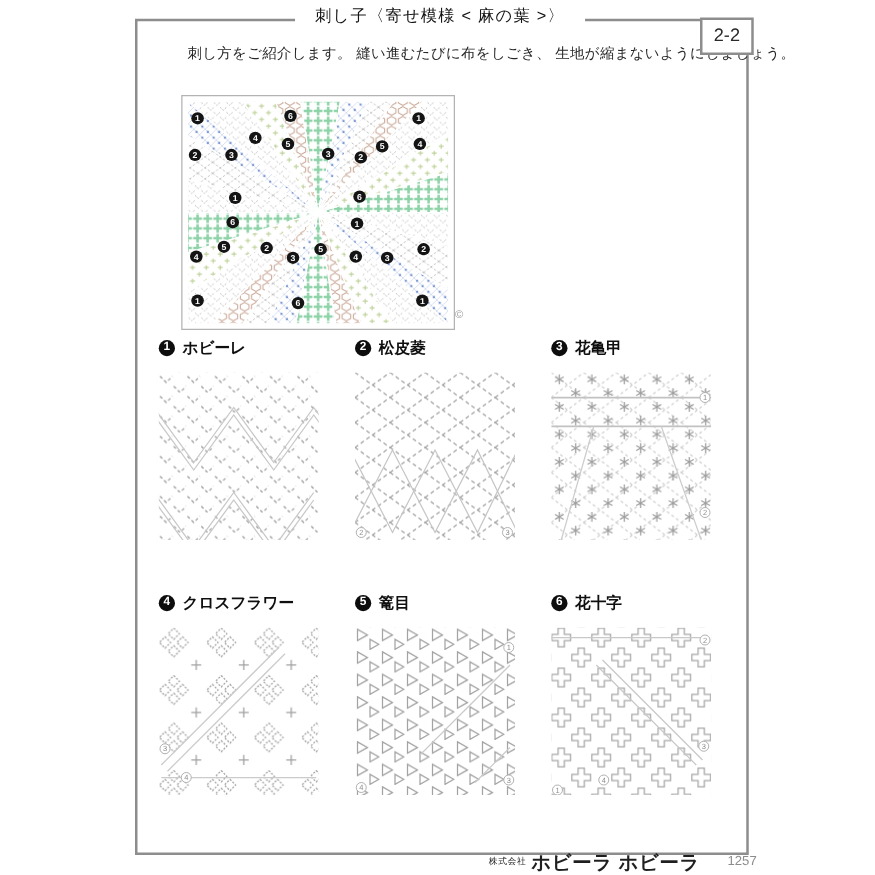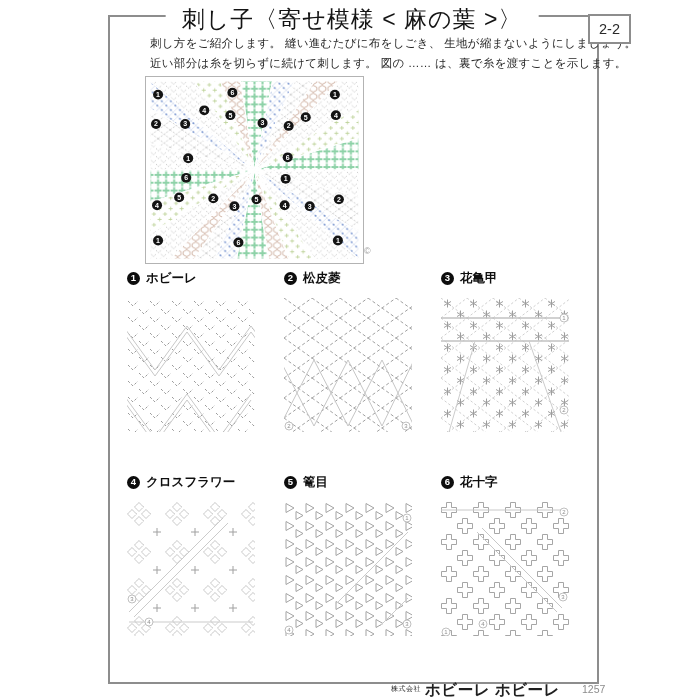--- a/index.html
+++ b/index.html
@@ -1,25 +1,25 @@
 <!DOCTYPE html>
 <html><head>
 <meta charset="utf-8">
 <style>
   html,body{margin:0;padding:0;background:#fff;}
   .page{position:relative;width:700px;height:700px;background:#ffffff;overflow:hidden;
         font-family:"Liberation Sans","DejaVu Sans",sans-serif;color:#1c1c1c;}
   .frame{position:absolute;left:108px;top:15px;width:487px;height:665px;
          border:2px solid #8d8d8d;background:#fff;}
   .title{position:absolute;left:352px;top:4px;transform:translateX(-50%);
-         background:#fff;padding:0 16px;font-size:23px;letter-spacing:1px;
+         background:#fff;padding:0 16px;font-size:13px;letter-spacing:1px;
          color:#141414;white-space:nowrap;z-index:3;}
   .page-code{position:absolute;left:560px;top:14px;width:39px;height:26px;
          border:2px solid #8d8d8d;background:#fff;display:flex;align-items:center;
-         justify-content:center;font-size:14.5px;color:#2a2a2a;z-index:4;margin-left:28px;}
+         justify-content:center;font-size:14.5px;color:#2a2a2a;z-index:4;}
   .instructions{position:absolute;left:150px;top:34px;font-size:11.5px;
          line-height:19.5px;color:#262626;letter-spacing:.3px;z-index:2;}
   .diagram{position:absolute;left:145px;top:76px;width:217px;height:186px;
          border:1px solid #b3b3b3;background:#fff;}
   .diagram svg{display:block;width:100%;height:100%;}
   .copyright{position:absolute;left:364px;top:246px;font-size:9px;color:#9a9a9a;}
   .pattern-block{position:absolute;width:132px;}
   .pattern-label{display:flex;align-items:center;gap:6px;height:16px;
          margin-bottom:12px;font-size:12.5px;font-weight:bold;color:#0f0f0f;}
   .num-badge{width:13px;height:13px;border-radius:50%;background:#0d0d0d;color:#fff;
@@ -94,21 +94,20 @@
 </svg>
 
 <div class="page">
   <div class="frame"></div>
 
   <div class="title">刺し子〈寄せ模様 &lt; 麻の葉 &gt;〉</div>
   <div class="page-code">2-2</div>
 
   <div class="instructions">
     <div>刺し方をご紹介します。 縫い進むたびに布をしごき、 生地が縮まないようにしましょう。</div>
-    <div>近い部分は糸を切らずに続けて刺します。 図の …… は、裏で糸を渡すことを示します。</div>
   </div>
 
   <div class="diagram">
     <svg id="diagram-svg" viewBox="0 0 216 190" preserveAspectRatio="none">
       <g id="wedges">
           <path d="M108,95 L4,95 L4,68 Z" fill="url(#d-zig)" stroke="#ffffff" stroke-width="1"></path>
           <path d="M108,95 L4,68 L4,32 Z" fill="url(#d-dia)" stroke="#ffffff" stroke-width="1"></path>
           <path d="M108,95 L4,32 L4,4 Z" fill="url(#d-blue)" stroke="#ffffff" stroke-width="1"></path>
           <path d="M108,95 L4,4 L48,4 Z" fill="url(#d-zig)" stroke="#ffffff" stroke-width="1"></path>
           <path d="M108,95 L48,4 L74,4 Z" fill="url(#d-pgr)" stroke="#ffffff" stroke-width="1"></path>
@@ -306,16 +305,16 @@
         <text x="122" y="97.2" text-anchor="middle" font-size="6" fill="#8f8f8f">3</text>
         <circle cx="42" cy="122" r="4" fill="#ffffff" stroke="#b0b0b0" stroke-width="0.8"></circle>
         <text x="42" y="124.2" text-anchor="middle" font-size="6" fill="#8f8f8f">4</text>
         <circle cx="5" cy="130" r="4" fill="#ffffff" stroke="#b0b0b0" stroke-width="0.8"></circle>
         <text x="5" y="132.2" text-anchor="middle" font-size="6" fill="#8f8f8f">1</text>
       </svg>
   </div>
 
   <div class="footer">
     <span class="company">株式会社</span>
-    <span class="brand">ホビーレ ホビーレ</span>
+    <span class="brand">ホビーラ ホビーラ</span>
   </div>
   <div class="item-number">1257</div>
 </div>
 
 </body></html>

